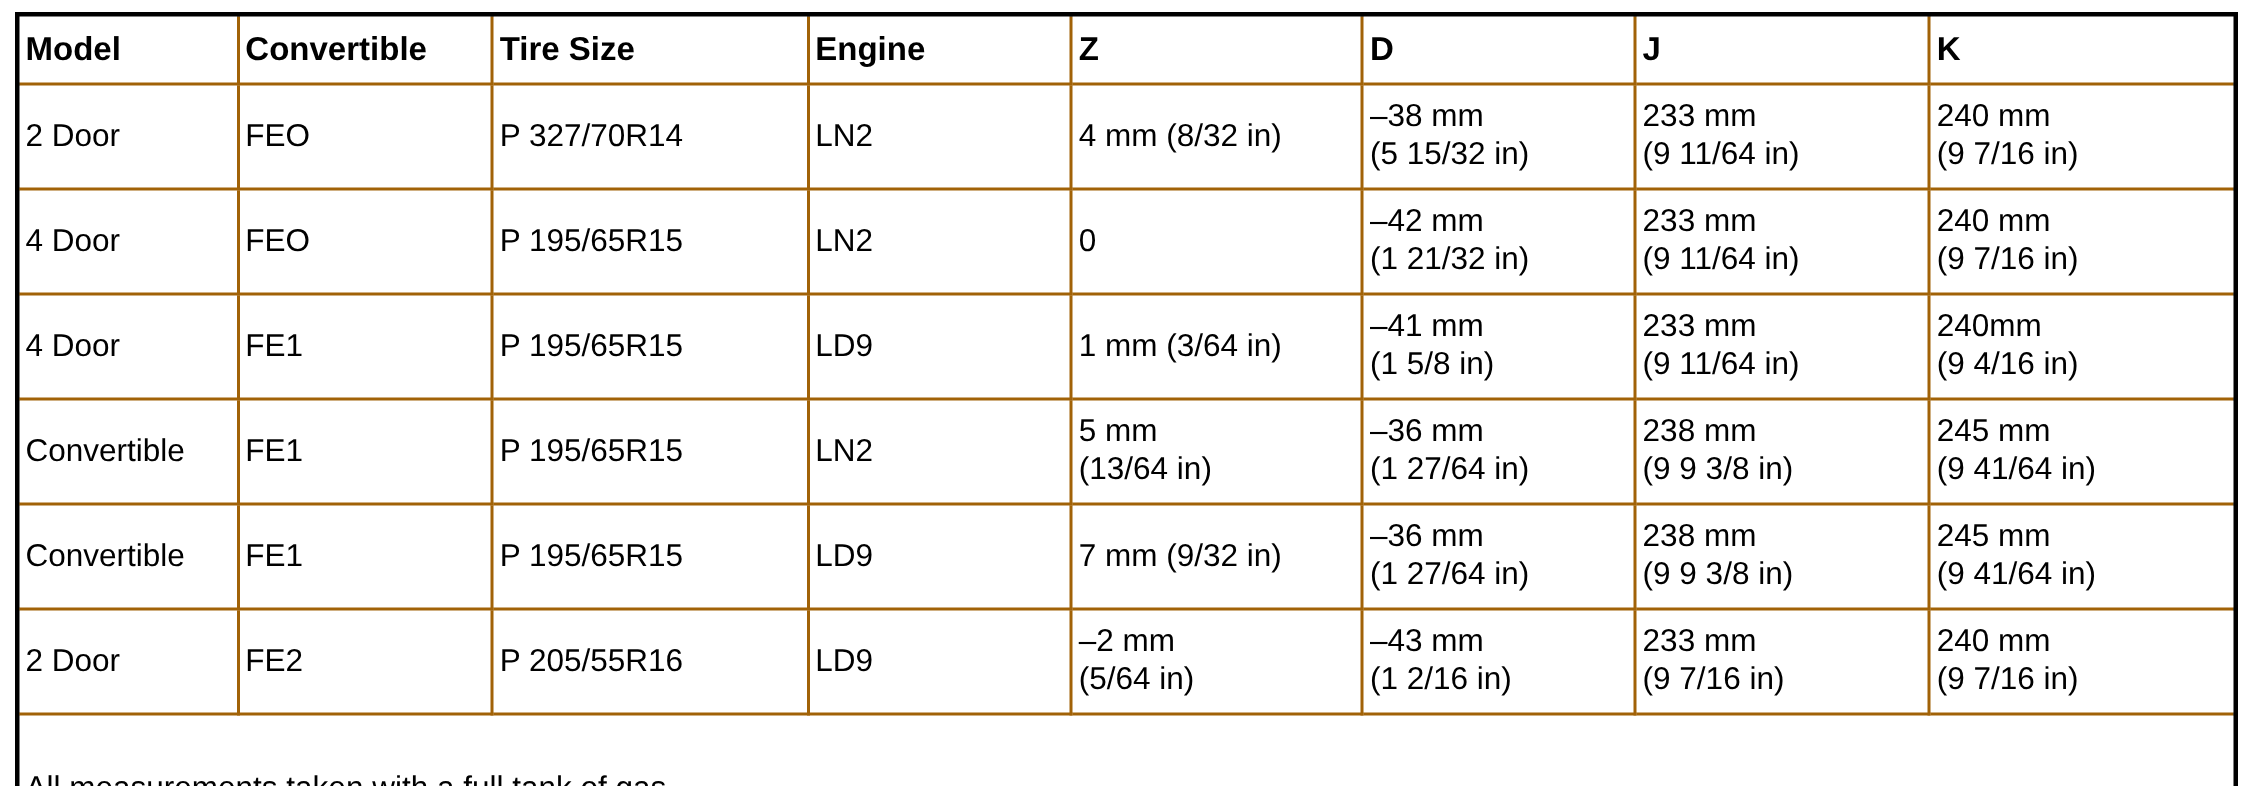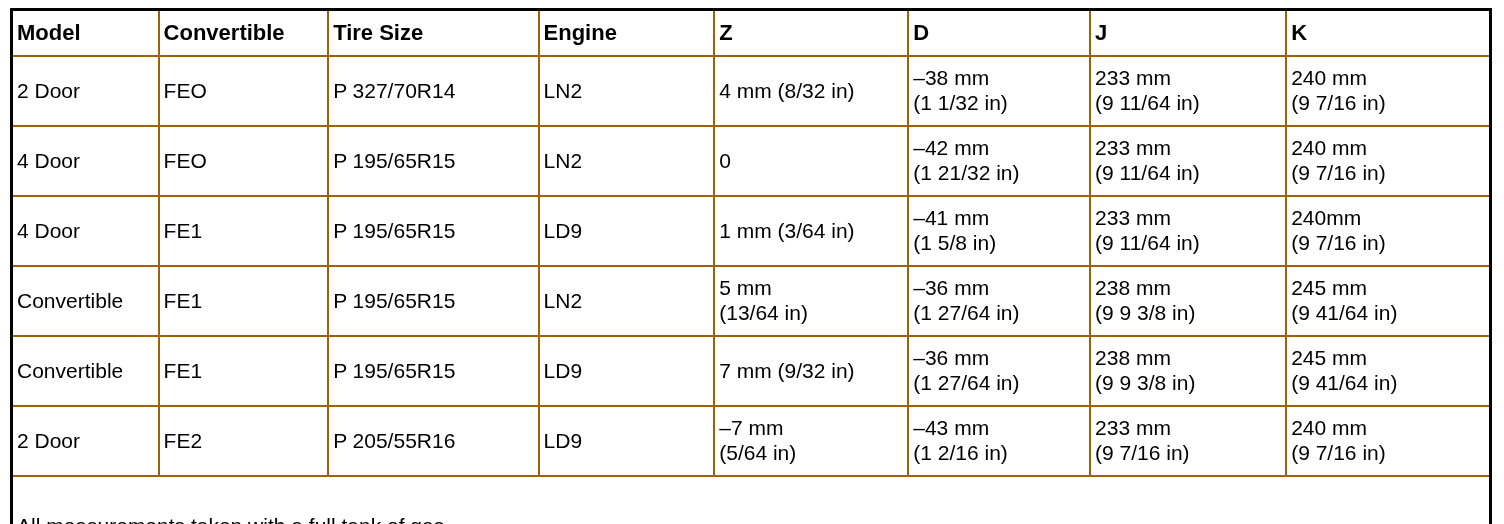--- a/index.html
+++ b/index.html
@@ -96,21 +96,21 @@
       </tr>
     </thead>
     <tbody>
       <tr>
         <td>2 Door</td>
         <td>FEO</td>
         <td>P 327/70R14</td>
         <td>LN2</td>
         <td>4 mm (8/32 in)</td>
         <td>–38 mm
-(1 1/32 in)</td>
+(5 15/32 in)</td>
         <td>233 mm
 (9 11/64 in)</td>
         <td>240 mm
 (9 7/16 in)</td>
       </tr>
       <tr>
         <td>4 Door</td>
         <td>FEO</td>
         <td>P 195/65R15</td>
         <td>LN2</td>
@@ -126,21 +126,21 @@
         <td>4 Door</td>
         <td>FE1</td>
         <td>P 195/65R15</td>
         <td>LD9</td>
         <td>1 mm (3/64 in)</td>
         <td>–41 mm
 (1 5/8 in)</td>
         <td>233 mm
 (9 11/64 in)</td>
         <td>240mm
-(9 7/16 in)</td>
+(9 4/16 in)</td>
       </tr>
       <tr>
         <td>Convertible</td>
         <td>FE1</td>
         <td>P 195/65R15</td>
         <td>LN2</td>
         <td>5 mm
 (13/64 in)</td>
         <td>–36 mm
 (1 27/64 in)</td>
@@ -160,21 +160,21 @@
         <td>238 mm
 (9 9 3/8 in)</td>
         <td>245 mm
 (9 41/64 in)</td>
       </tr>
       <tr>
         <td>2 Door</td>
         <td>FE2</td>
         <td>P 205/55R16</td>
         <td>LD9</td>
-        <td>–7 mm
+        <td>–2 mm
 (5/64 in)</td>
         <td>–43 mm
 (1 2/16 in)</td>
         <td>233 mm
 (9 7/16 in)</td>
         <td>240 mm
 (9 7/16 in)</td>
       </tr>
       <tr>
         <td class="notes" colspan="8">

